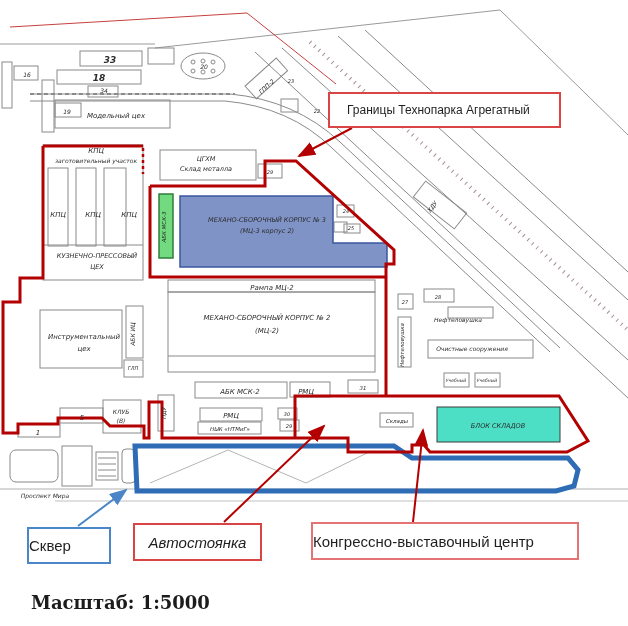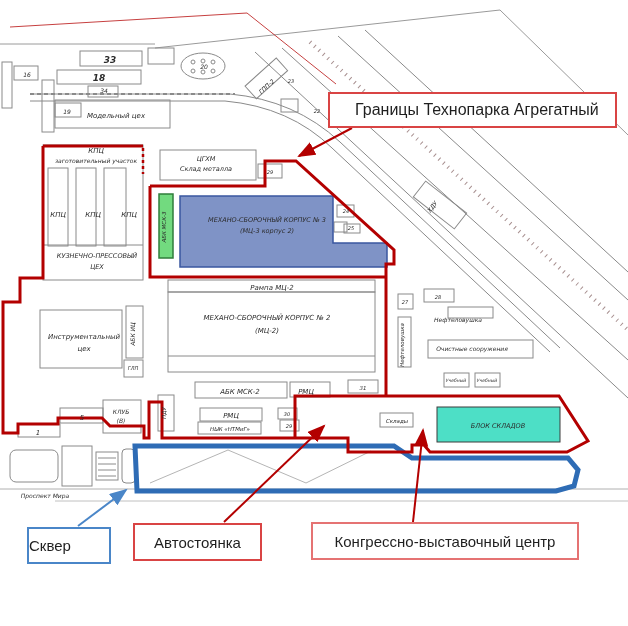--- a/index.html
+++ b/index.html
@@ -2,28 +2,28 @@
 <html style="--callout-red: #d94444; --callout-red-light: #e57373; --callout-blue: #4a86c8;"><head>
 <meta charset="utf-8">
 <style>
   html,body{margin:0;padding:0;background:#ffffff;}
   body{width:628px;height:626px;position:relative;overflow:hidden;
        font-family:"Liberation Sans", sans-serif;}
   #stage{position:absolute;left:0;top:0;width:628px;height:626px;border-radius:7px;}
   svg{position:absolute;left:0;top:0;}
   .callout{position:absolute;background:#ffffff;display:flex;align-items:center;
            color:#1f1f1f;box-sizing:border-box;}
-  #callout-boundary{left:328px;top:92px;width:289px;height:36px;
-        border:2px solid var(--callout-red);font-size:16px;padding-left:25px;}
+  #callout-boundary{left:328px;top:92px;width:233px;height:36px;
+        border:2px solid var(--callout-red);font-size:12px;padding-left:17px;}
   #callout-skver{left:27px;top:527px;width:84px;height:37px;
         border:2px solid var(--callout-blue);font-size:15px;justify-content:flex-start;}
   #callout-parking{left:133px;top:523px;width:129px;height:38px;
-        border:2px solid var(--callout-red);font-size:15px;justify-content:center;}
+        border:2px solid var(--callout-red);font-size:15px;justify-content:center;font-style:italic;}
   #callout-congress{left:311px;top:522px;width:268px;height:38px;
-        border:2px solid var(--callout-red-light);font-size:15px;justify-content:center;}
+        border:2px solid var(--callout-red-light);font-size:15px;justify-content:flex-start;}
   #scale-label{position:absolute;left:31px;top:592px;
         font-family:"DejaVu Serif", serif;font-weight:bold;font-size:18px;color:#1c1c1c;}
   .maptext{font-family:"DejaVu Sans", sans-serif;font-style:italic;fill:#2b2b2b;}
 </style>
 </head>
 <body>
 
 <div id="stage">
 
 <svg id="map-svg" width="628" height="626" viewBox="0 0 628 626">
@@ -210,14 +210,15 @@
 <div class="callout" id="callout-skver">
   <span>Сквер</span>
 </div>
 <div class="callout" id="callout-parking">
   <span>Автостоянка</span>
 </div>
 <div class="callout" id="callout-congress">
   <span>Конгрессно-выставочный центр</span>
 </div>
 
+<div id="scale-label">Масштаб: 1:5000</div>
 
 </div>
 
 </body></html>

